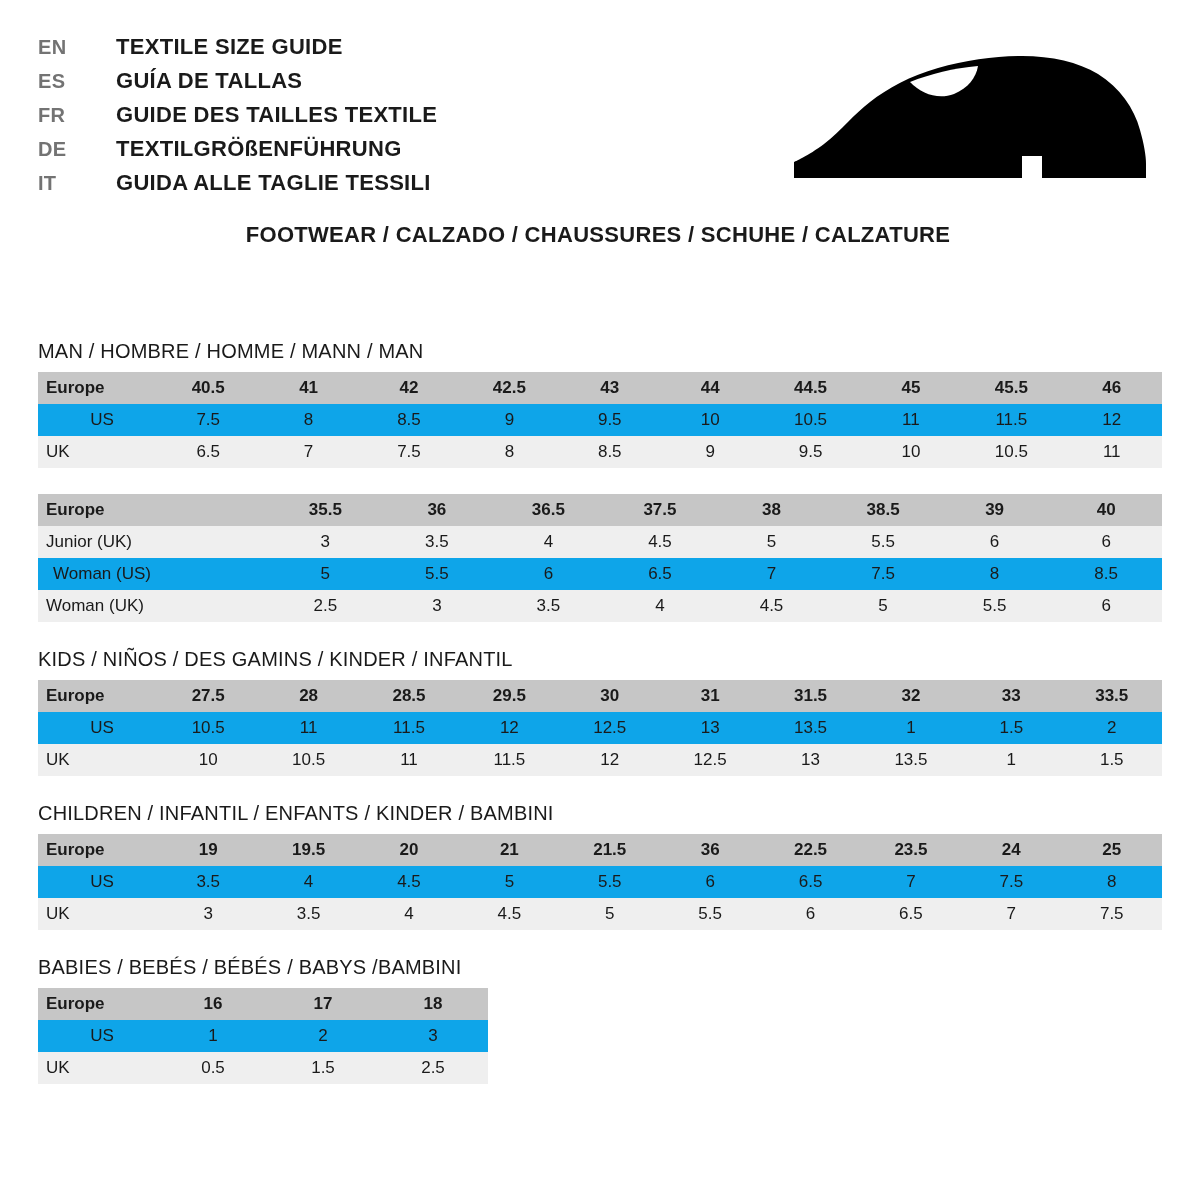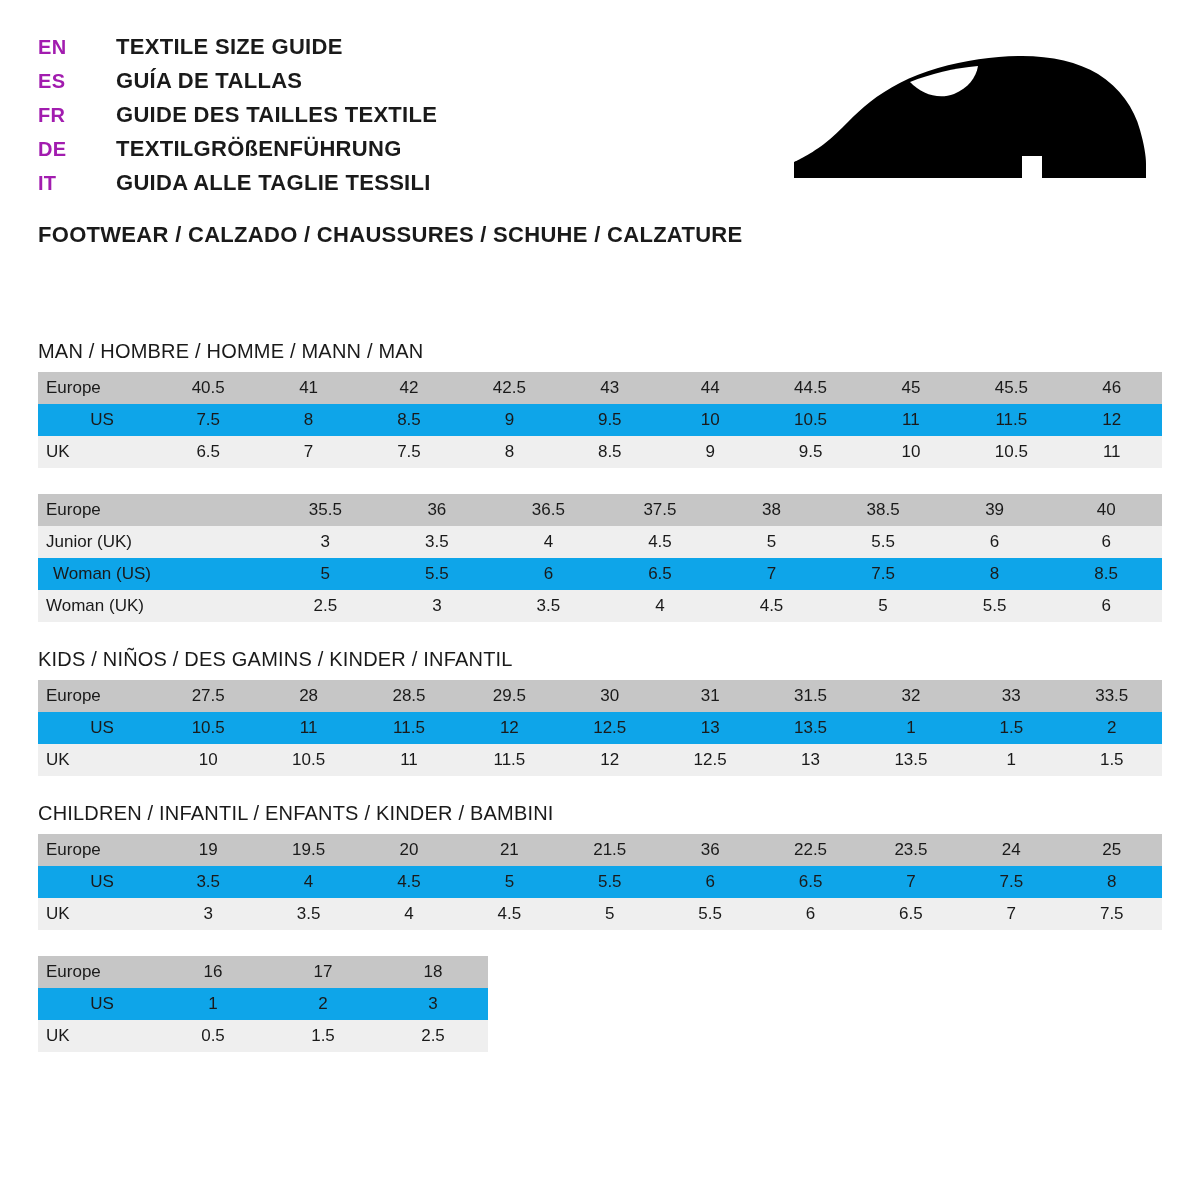--- a/index.html
+++ b/index.html
@@ -34,33 +34,34 @@
   .lang-row {
     display: flex;
     align-items: baseline;
     height: 34px;
   }
   .lang-code {
     width: 78px;
     font-size: 20px;
     font-weight: bold;
     letter-spacing: 0.3px;
-    color: #a21caf;
+    color: #737373;
   }
   .lang-text {
     font-size: 22px;
     font-weight: bold;
     letter-spacing: 0.3px;
     color: #1a1a1a;
   }
   .section-title-main {
     margin-top: 18px;
     font-size: 22px;
     font-weight: bold;
     letter-spacing: 0.3px;
+    text-align: center;
   }
 
   
   .shoe-icon {
     position: absolute;
     top: 52px;
     left: 790px;
     width: 360px;
     height: 140px;
   }
@@ -105,21 +106,21 @@
     text-align: left;
     padding-left: 8px;
     font-size: 17px;
   }
   td.val {
     text-align: center;
     font-size: 17px;
   }
   tr.head td {
     background: #c6c6c6;
-    font-weight: normal;
+    font-weight: bold;
   }
   tr.odd td {
     background: #efefef;
   }
   tr.even td {
     background: #0ea5e9;
     text-align: center;
   }
   
   table.wide col.c-label { width: 120px; }
@@ -405,20 +406,21 @@
               <td class="val">5.5</td>
               <td class="val">6</td>
               <td class="val">6.5</td>
               <td class="val">7</td>
               <td class="val">7.5</td>
             </tr>
           </tbody>
         </table>
       </div>
       <div class="block">
+        <div class="block-title">BABIES  / BEBÉS / BÉBÉS / BABYS /BAMBINI</div>
         <table class="narrow">
           <colgroup>
             <col class="c-label">
             <col>
             <col>
             <col>
           </colgroup>
           <tbody>
             <tr class="head">
               <td class="label">Europe</td>

